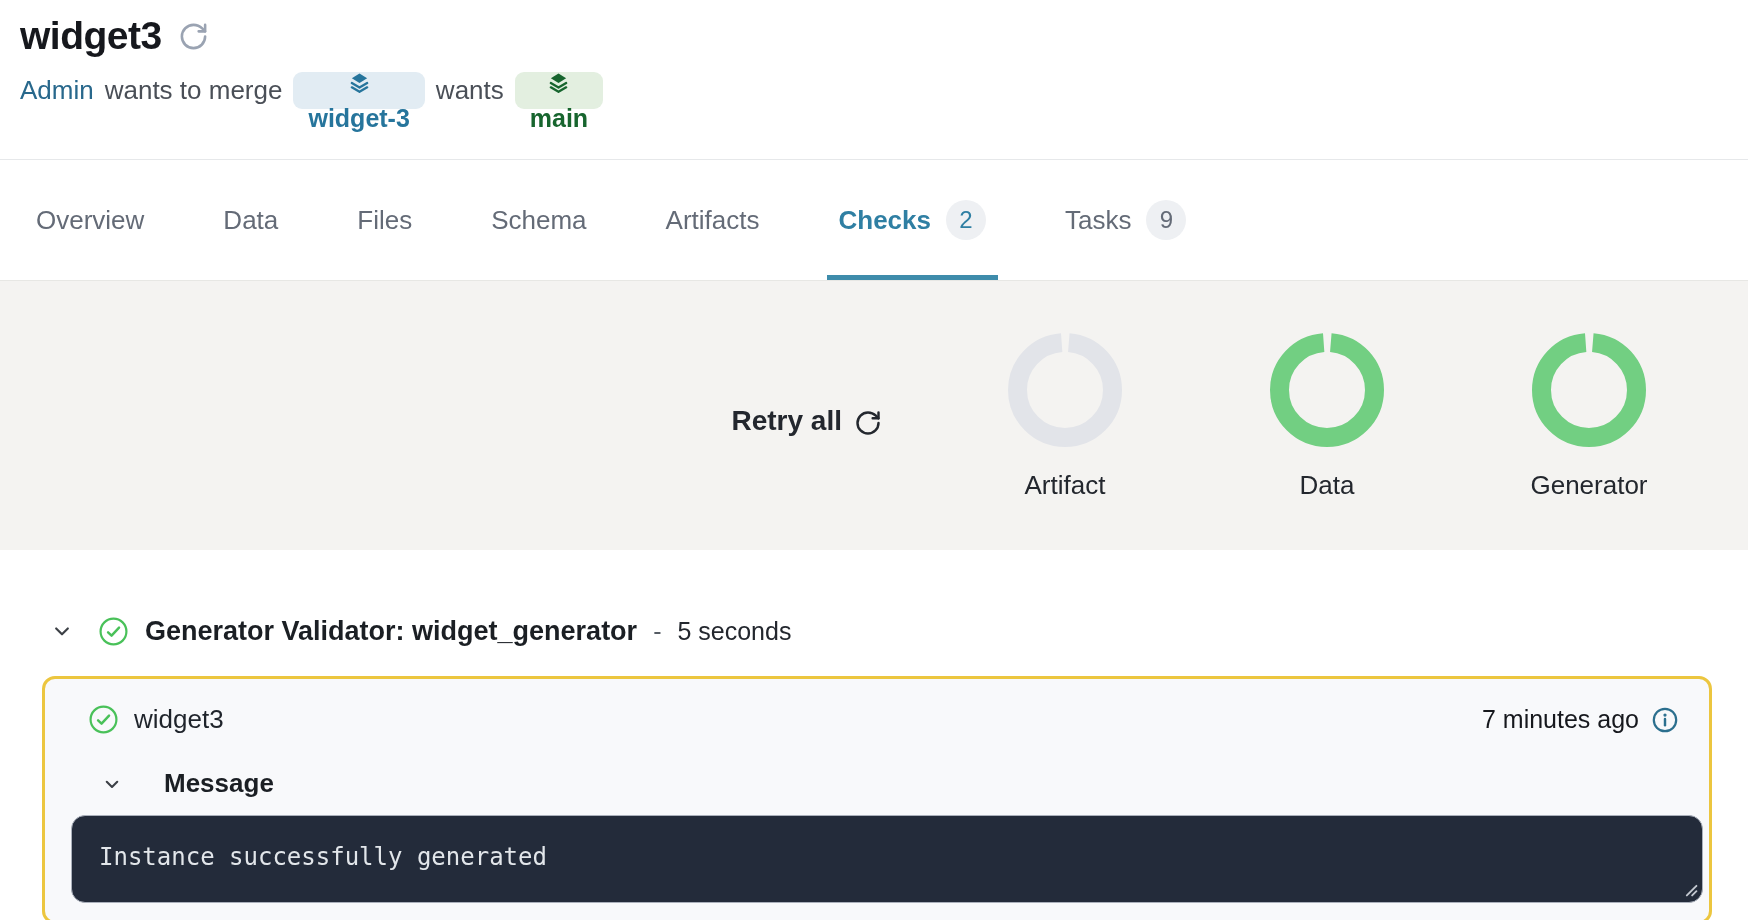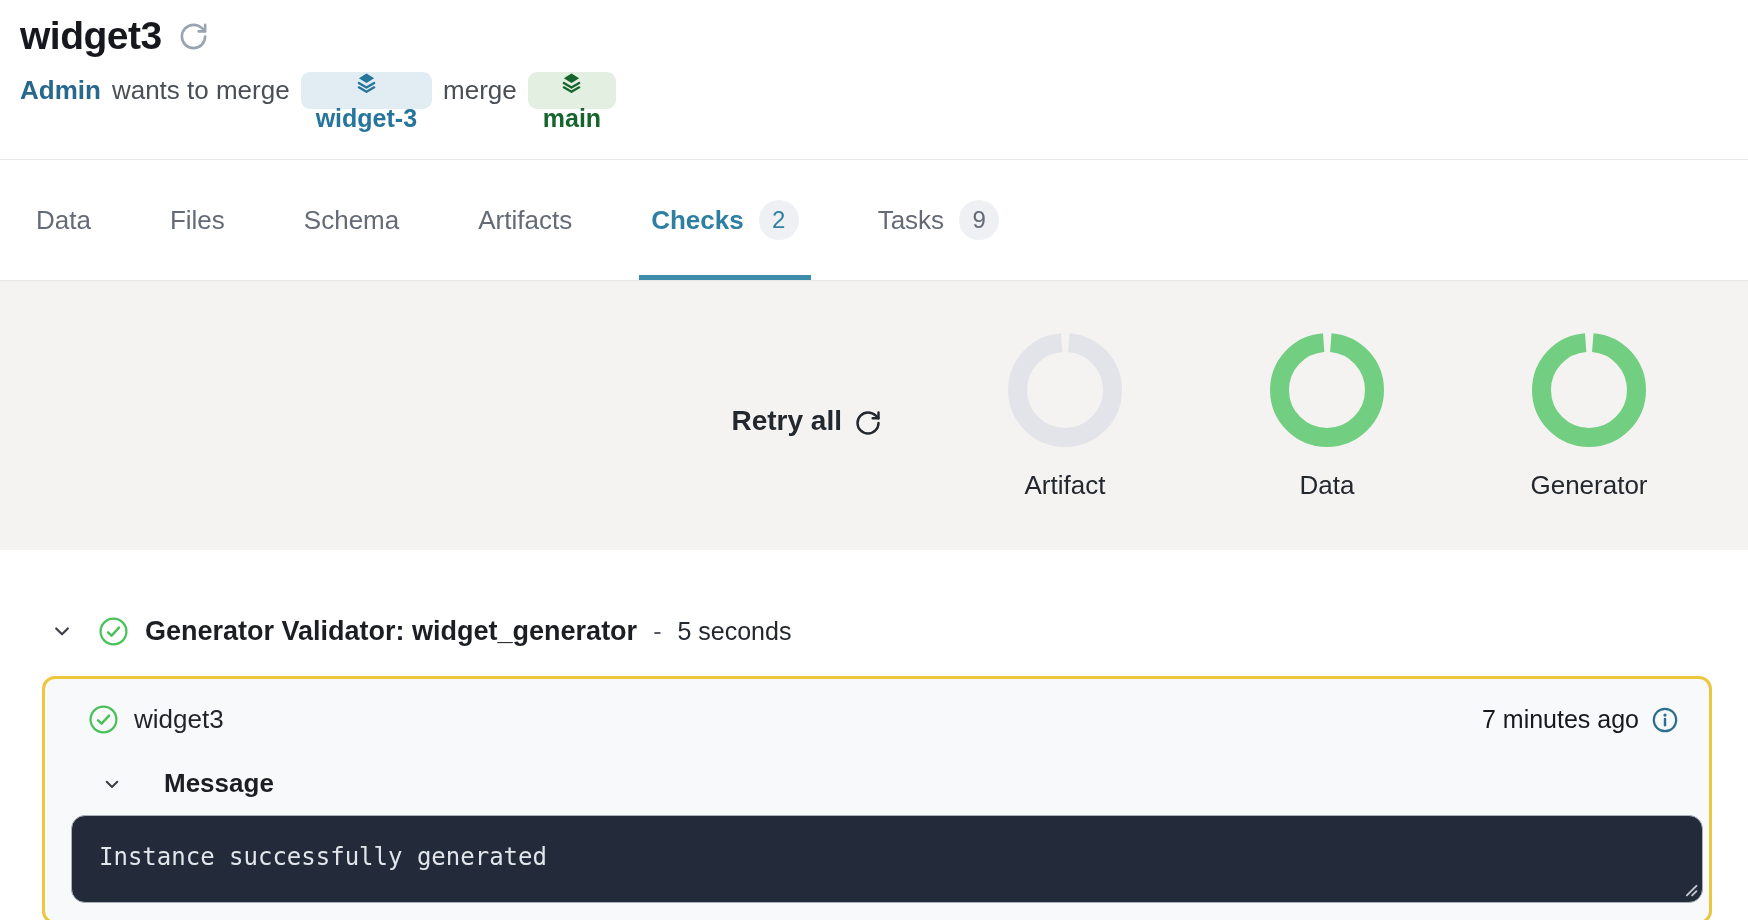--- a/index.html
+++ b/index.html
@@ -5,21 +5,21 @@
   * { margin:0; padding:0; box-sizing:border-box; }
   html,body { width:1748px; height:920px; background:#ffffff; overflow:hidden;
     font-family:"Liberation Sans", sans-serif; color:#1f242b; }
 
   
   .header { padding:14px 0 0 20px; height:160px; border-bottom:1px solid #e6e8ea; }
   .title-row { display:flex; align-items:center; gap:16px; }
   .page-title { font-size:39px; font-weight:700; color:#16181d; letter-spacing:-0.5px; }
   .refresh-icon svg { display:block; }
   .subtitle-row { margin-top:14px; display:flex; align-items:center; gap:11px; font-size:26px; color:#4a4f57; }
-  .author { color:#28688c; font-weight:700; }
+  .author { color:#28688c; font-weight:400; }
   .branch-badge { display:inline-flex; align-items:center; gap:9px; height:37px; padding:0 15px;
     border-radius:9px; font-size:25px; font-weight:700;flex-direction:column; }
   .branch-badge.src { background:#e2ecf3; color:#26759c; }
   .branch-badge.dst { background:#e3efe0; color:#17652e; }
 
   
   .tabbar { height:120px; display:flex; align-items:center; gap:79px; padding-left:36px; }
   .tab { position:relative; height:100%; display:flex; align-items:center; gap:15px;
     font-size:26px; color:#646b77; cursor:pointer; }
   .tab.active { color:#2f7fa3; font-weight:600; }
@@ -84,36 +84,39 @@
     <span class="branch-badge src">
       <span class="icon">
         <svg width="23" height="23" viewBox="0 0 24 24">
           <polygon points="12,1.5 20,6.5 12,11.5 4,6.5" fill="#26759c"></polygon>
           <path d="M4 11.5 L12 16.2 L20 11.5" fill="none" stroke="#26759c" stroke-width="2.4" stroke-linecap="round" stroke-linejoin="round"></path>
           <path d="M4 16 L12 20.7 L20 16" fill="none" stroke="#26759c" stroke-width="2.4" stroke-linecap="round" stroke-linejoin="round"></path>
         </svg>
       </span>
       <span>widget-3</span>
     </span>
-    <span>merge</span>
+    <span>wants</span>
     <span class="branch-badge dst">
       <span class="icon">
         <svg width="23" height="23" viewBox="0 0 24 24">
           <polygon points="12,1.5 20,6.5 12,11.5 4,6.5" fill="#17652e"></polygon>
           <path d="M4 11.5 L12 16.2 L20 11.5" fill="none" stroke="#17652e" stroke-width="2.4" stroke-linecap="round" stroke-linejoin="round"></path>
           <path d="M4 16 L12 20.7 L20 16" fill="none" stroke="#17652e" stroke-width="2.4" stroke-linecap="round" stroke-linejoin="round"></path>
         </svg>
       </span>
       <span>main</span>
     </span>
   </div>
 </div>
 
 <div class="tabbar">
   <div class="tab">
+    <span>Overview</span>
+  </div>
+  <div class="tab">
     <span>Data</span>
   </div>
   <div class="tab">
     <span>Files</span>
   </div>
   <div class="tab">
     <span>Schema</span>
   </div>
   <div class="tab">
     <span>Artifacts</span>

